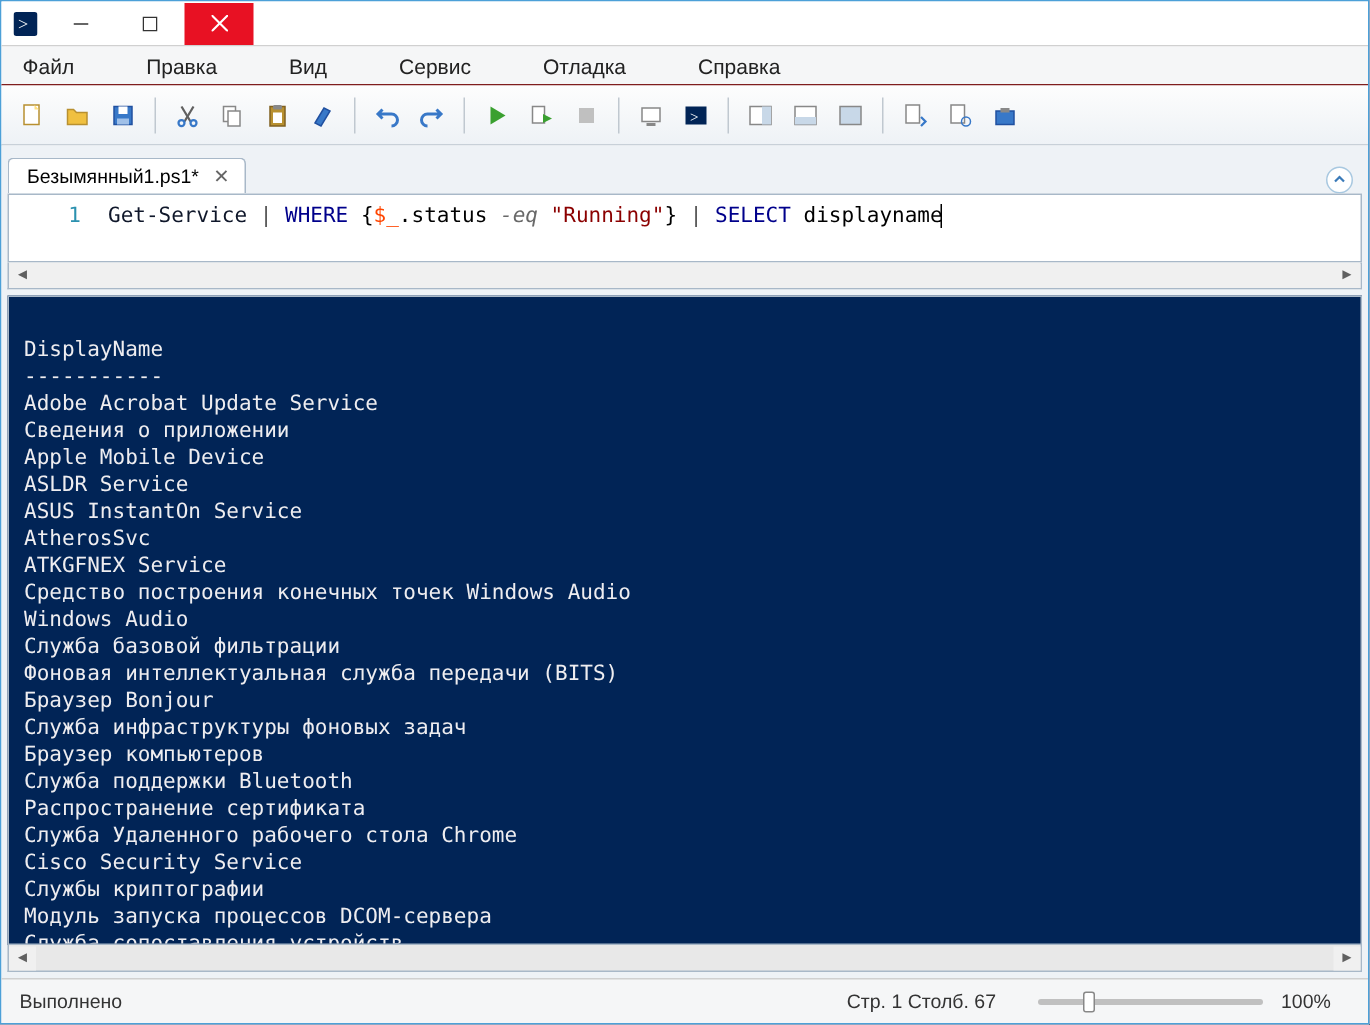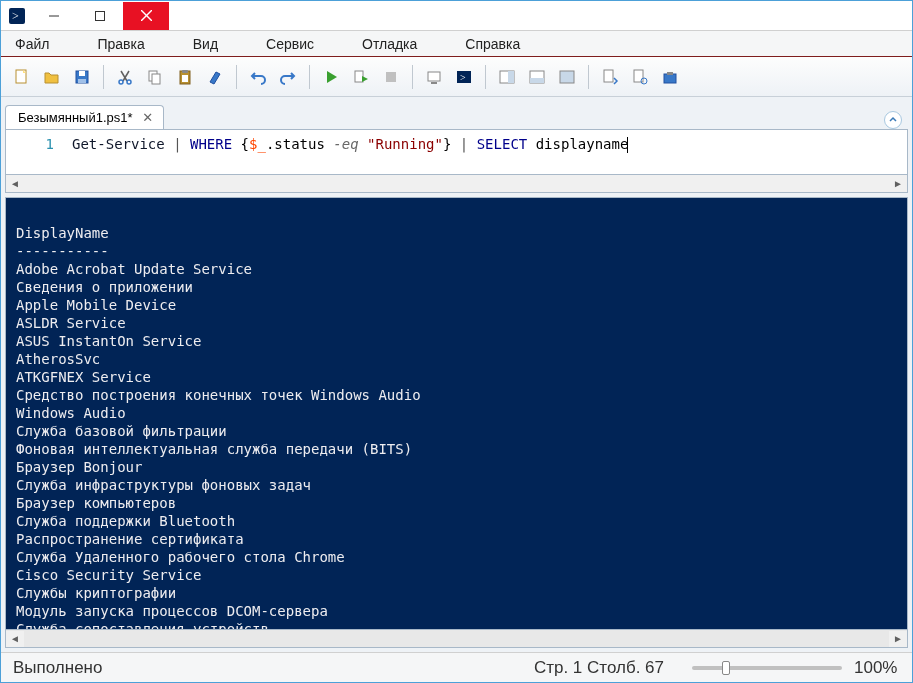--- a/index.html
+++ b/index.html
@@ -43,21 +43,21 @@
   .hscroll { height: 18px; background: #f0f0f0; border: 1px solid #a8b8c8; border-top: none; display: flex; align-items: center; }
   .hscroll-arrow { width: 18px; height: 16px; display: flex; align-items: center; justify-content: center; background: #f0f0f0; color: #606060; font-size: 10px; }
   .hscroll-track { flex: 1; height: 16px; }
   
   .splitter { height: 4px; background: #eef2f6; }
   
   .console-pane { flex: 1; background: #012456; border: 1px solid #a8b8c8; color: #eeedf0; font-family: Consolas, 'Lucida Console', monospace; font-size: 14px; line-height: 18px; padding: 8px 10px; overflow: hidden; white-space: pre; }
   
   .console-hscroll { height: 18px; background: #e8e8e8; border: 1px solid #a8b8c8; border-top: none; display: flex; align-items: center; }
   
-  .statusbar { height: 30px; background: #f5f6f7; border-top: 1px solid #d0d0d0; display: flex; align-items: center; padding: 0 12px; font-size: 17px; color: #333; }
+  .statusbar { height: 30px; background: #f5f6f7; border-top: 1px solid #d0d0d0; display: flex; align-items: center; padding: 0 12px; font-size: 13px; color: #333; }
   .status-left { flex: 1; }
   .status-cursor { padding: 0 16px; }
   .zoom-slider { width: 150px; height: 4px; background: #c0c0c0; margin: 0 12px; position: relative; border-radius: 2px; }
   .zoom-thumb { position: absolute; left: 30px; top: -5px; width: 8px; height: 14px; background: #fff; border: 1px solid #888; border-radius: 2px; }
   .zoom-pct { width: 46px; text-align: left; }
 </style>
 </head>
 <body>
 
 <div class="window">

